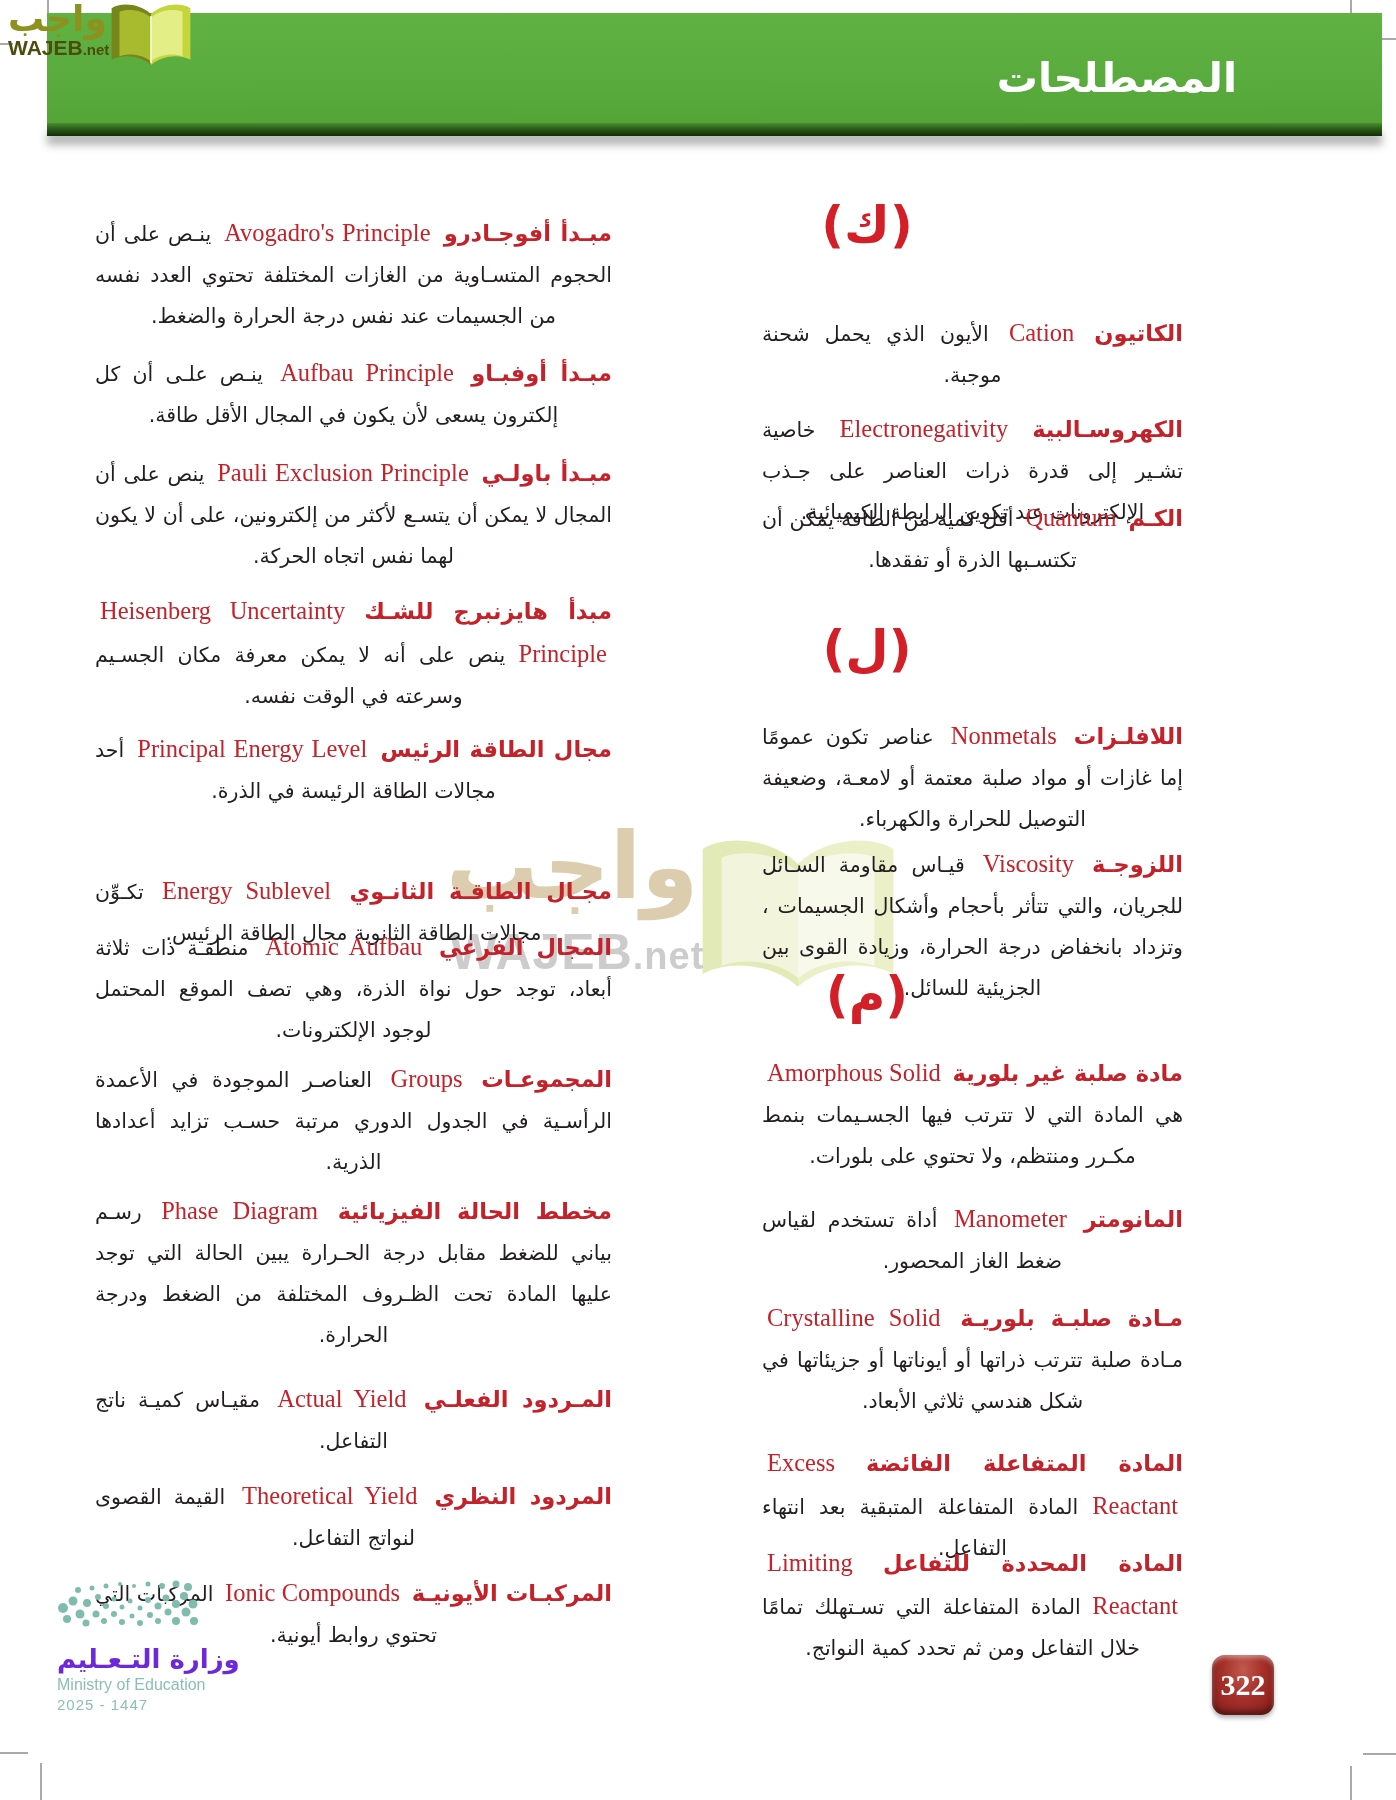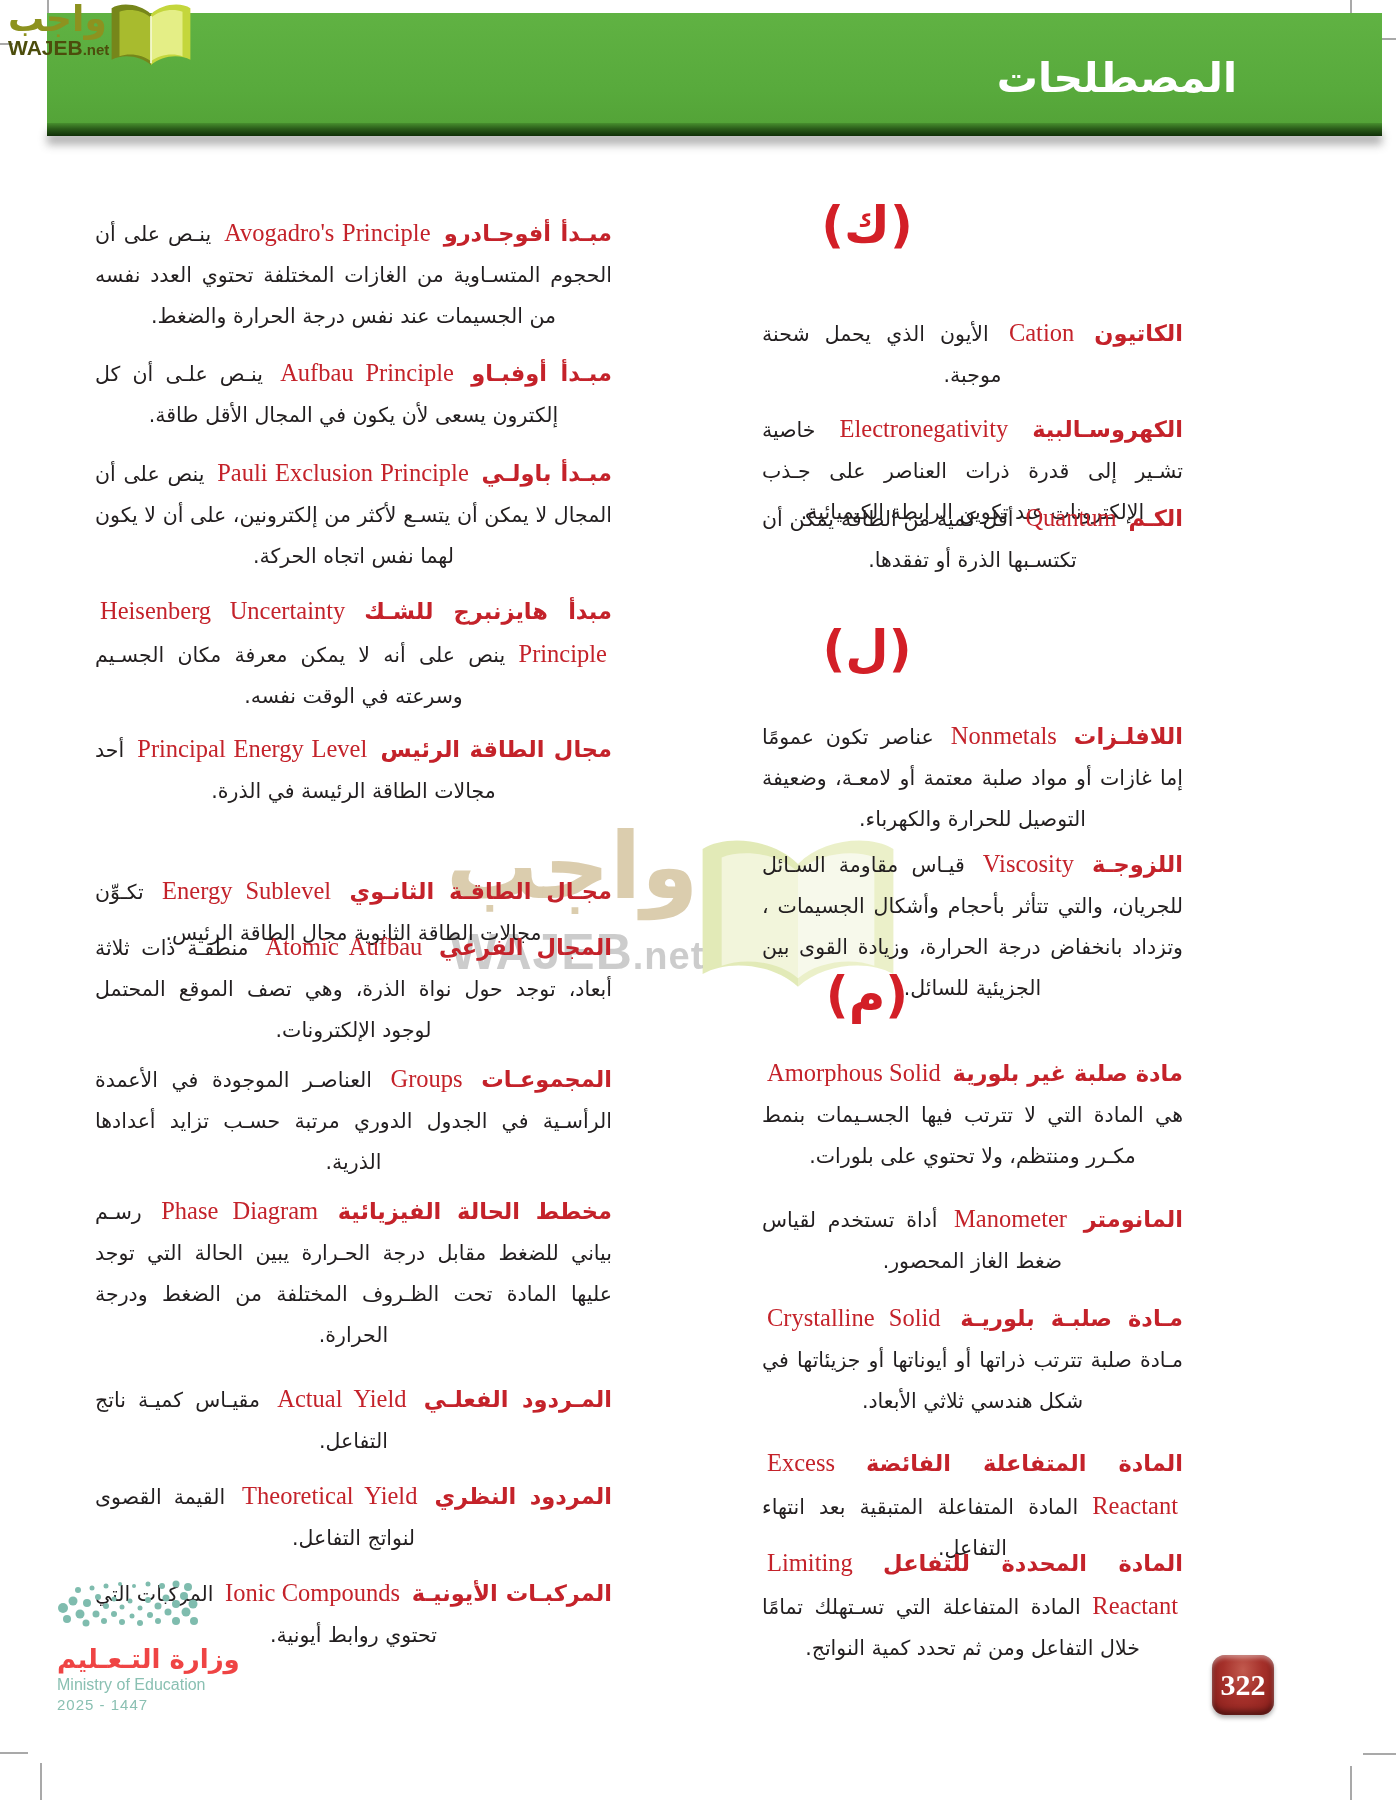--- a/index.html
+++ b/index.html
@@ -44,21 +44,21 @@
         font-size:20.5px;line-height:41px;color:#221e1f;
         text-align:justify;text-align-last:center;}
   .t-ar{color:#c4222a;font-weight:bold;font-size:22.5px;}
   .t-en{color:#c4222a;font-family:"Liberation Serif",serif;font-size:24.5px;
         font-weight:normal;margin:0 5px;unicode-bidi:embed;}
   .sec{position:absolute;left:25px;width:160px;text-align:center;color:#d31f27;
         font:bold 50px "DejaVu Sans",sans-serif;line-height:54px;}
 
   
   .moe{position:absolute;left:57px;top:1574px;width:210px;z-index:2;}
-  .moe-ar{font:bold 26px "DejaVu Sans",sans-serif;color:#ef4444;direction:rtl;
+  .moe-ar{font:bold 26px "DejaVu Sans",sans-serif;color:#6d28d9;direction:rtl;
         text-align:left;margin-top:8px;line-height:30px;}
   .moe-en{font:16px "Liberation Sans",sans-serif;color:#8ac0b2;line-height:22px;}
   .moe-yr{font:15px "Liberation Sans",sans-serif;color:#8ac0b2;letter-spacing:1px;}
 
   
   .pagenum{position:absolute;left:1212px;top:1655px;width:62px;height:60px;
         border-radius:13px;display:flex;align-items:center;justify-content:center;
         background:radial-gradient(ellipse at 50% 25%,#c25a4e 0%,#a5302a 45%,#851c19 100%);
         box-shadow:inset 0 3px 4px rgba(255,255,255,.4),inset 0 -4px 6px rgba(0,0,0,.45),
                    0 3px 4px rgba(0,0,0,.3);

